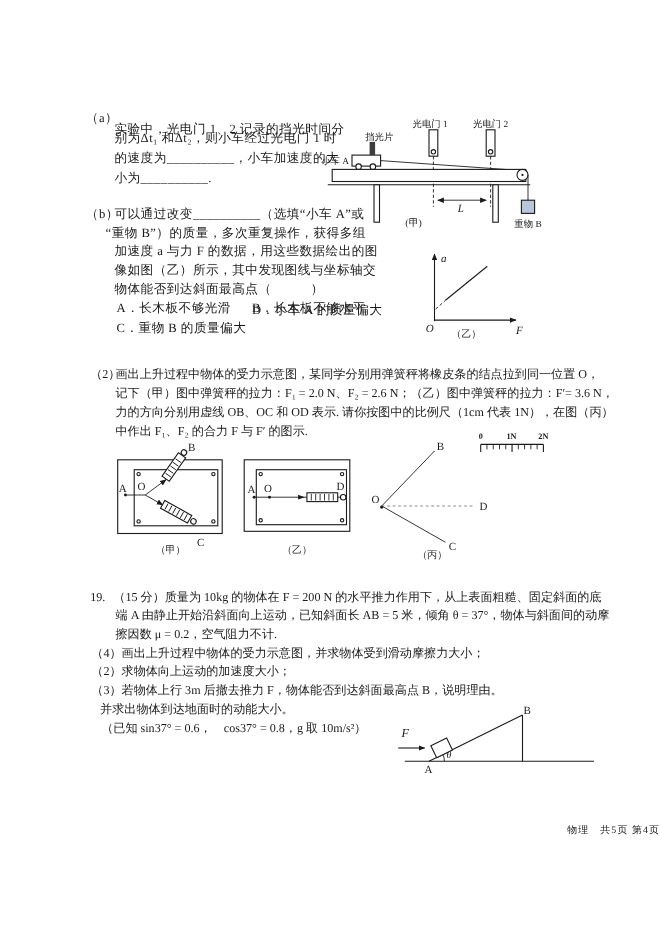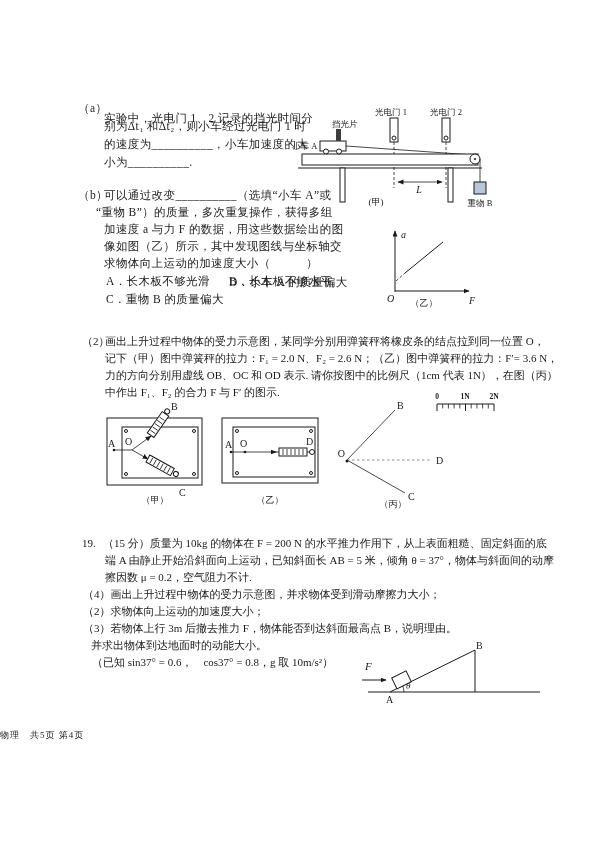--- a/index.html
+++ b/index.html
@@ -12,21 +12,21 @@
   .sh{fill:#ffffff;stroke:#1a1a1a;stroke-width:1}
   .ln{stroke:#1a1a1a;stroke-width:1;fill:none}
   .lnt{stroke:#1a1a1a;stroke-width:.8;fill:none}
   .dash{stroke:#1a1a1a;stroke-width:.8;stroke-dasharray:3,2;fill:none}
   .dashg{stroke:#8a8a8a;stroke-width:1;stroke-dasharray:2.5,2.5;fill:none}
   .st{font-size:8.5px;fill:#1a1a1a}
   .sl{font-size:10px;fill:#1a1a1a}
   .sli{font-size:10px;font-style:italic;fill:#1a1a1a}
   .cap{font-size:9px;fill:#1a1a1a}
   .rul{font-size:7.5px;font-weight:bold;fill:#1a1a1a}
-  .footer{position:absolute;left:0;top:729px;width:100%;text-align:left;font-size:9px;letter-spacing:1px}
+  .footer{position:absolute;left:0;top:748px;width:100%;text-align:right;font-size:9px;letter-spacing:1px}
 </style>
 </head>
 <body>
 
 <div class="t" style="left:78px;top:101px">（a）</div>
 <div class="t" style="left:104px;top:111px">实验中，光电门 1、2 记录的挡光时间分</div>
 <div class="t" style="left:104px;top:119px">别为Δt₁ 和Δt₂，则小车经过光电门 1 时</div>
 <div class="t" style="left:104px;top:137px">的速度为__________，小车加速度的大</div>
 <div class="t" style="left:104px;top:155px">小为__________.</div>
 
@@ -66,21 +66,21 @@
   <line x1="108" y1="86" x2="152" y2="86" class="lnt" marker-start="url(#ma)" marker-end="url(#me)"></line>
   <text x="129" y="97" text-anchor="middle" class="sli">L</text>
   <text x="86" y="109" text-anchor="middle" class="cap">(甲)</text>
 </svg>
 
 <div class="t" style="left:78px;top:188px">（b）</div>
 <div class="t" style="left:104px;top:188px">可以通过改变__________（选填“小车 A”或</div>
 <div class="t" style="left:96px;top:205px">“重物 B”）的质量，多次重复操作，获得多组</div>
 <div class="t" style="left:104px;top:222px">加速度 a 与力 F 的数据，用这些数据绘出的图</div>
 <div class="t" style="left:104px;top:239px">像如图（乙）所示，其中发现图线与坐标轴交</div>
-<div class="t" style="left:104px;top:256px">求物体向上运动的加速度大小（　　　）</div>
+<div class="t" style="left:104px;top:256px">物体能否到达斜面最高点（　　　）</div>
 <div class="t" style="left:106px;top:274px">A．长木板不够光滑</div>
 <div class="t" style="left:229px;top:274px">B．长木板不够水平</div>
 <div class="t" style="left:106px;top:292px">C．重物 B 的质量偏大</div>
 <div class="t" style="left:229px;top:275px">D．小车 A 的质量偏大</div>
 
 <svg style="left:385px;top:225px" width="100" height="90">
   <line x1="10" y1="67" x2="10" y2="6" class="ln" marker-end="url(#me)"></line>
   <line x1="10" y1="66" x2="84" y2="66" class="ln" marker-end="url(#me)"></line>
   <text x="16" y="13" class="sli">a</text>
   <text x="2" y="77" class="sli">O</text>

